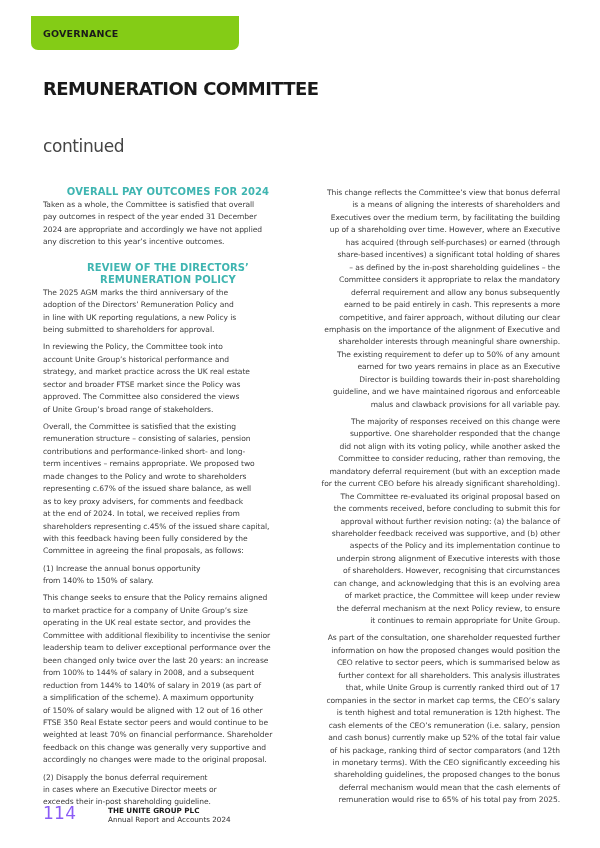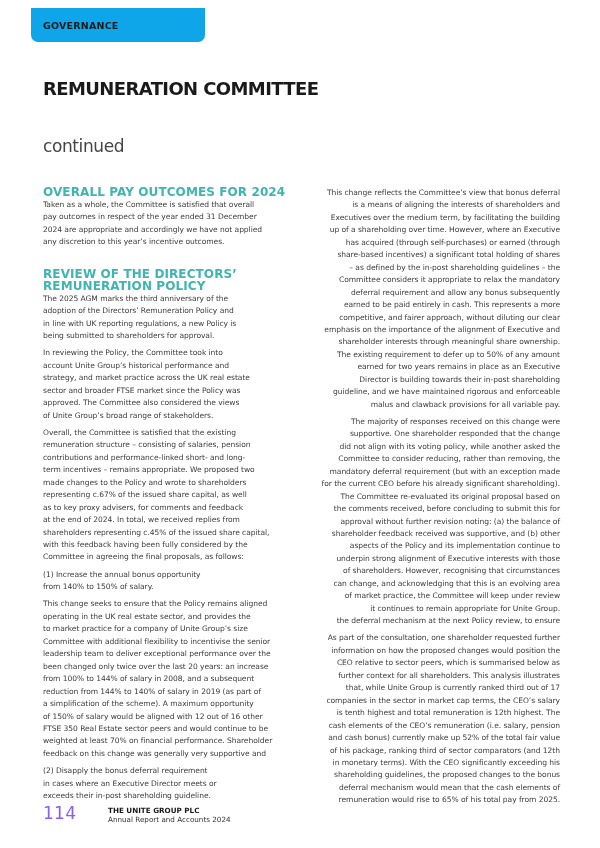--- a/index.html
+++ b/index.html
@@ -1,21 +1,21 @@
 <!DOCTYPE html>
 <html><head>
   <meta charset="utf-8">
   <style>
     * { margin: 0; padding: 0; box-sizing: border-box; }
     html, body { width: 600px; height: 848px; background: #ffffff; overflow: hidden; }
     body { position: relative; font-family: "DejaVu Sans", sans-serif; color: #333333; }
 
     .tab {
-      position: absolute; left: 31px; top: 8px; width: 174px; height: 34px;
-      background: #0ea5e9; border-radius: 0 0 7px 7px;
+      position: absolute; left: 31px; top: 16px; width: 208px; height: 34px;
+      background: #84cc16; border-radius: 0 0 7px 7px;
     }
     .tab span {
       position: absolute; left: 12px; top: 12px;
       font-family: "DejaVu Sans", sans-serif; font-weight: bold;
       font-size: 9.5px; letter-spacing: 0.2px; color: #1a1a1a;
     }
 
     .title {
       position: absolute; left: 43px; top: 78px;
       font-family: "DejaVu Sans", sans-serif; font-weight: bold;
@@ -29,26 +29,26 @@
 
     .col {
       position: absolute; top: 186px;
       font-size: 7.55px; line-height: 12.45px; color: #3a3a3a;
       letter-spacing: -0.05px;
     }
     .col-left { left: 43px; width: 250px; }
     .col-right { left: 298px; width: 262px; top: 187px; text-align: right; }
 
     .col h3 {
-      font-size: 12px; font-weight: bold; color: #3fb5b1;
-      line-height: 12px; letter-spacing: 0.1px; margin-bottom: 1px;
+      font-size: 10px; font-weight: bold; color: #3fb5b1;
+      line-height: 12px; letter-spacing: 0.1px; margin-bottom: 1px; text-align: center;
     }
     .col p { margin-bottom: 4.8px; white-space: normal; }
     .col p .ln { display: block; white-space: nowrap; }
-    .col h3.h2 { margin-top: 19px; }
+    .col h3.h2 { margin-top: 13px; }
 
     .footer-num {
       position: absolute; left: 43px; top: 803px;
       font-size: 17px; color: #8b5cf6; letter-spacing: 0.3px;
     }
     .footer-company {
       position: absolute; left: 108px; top: 806px;
       font-size: 7.2px; font-weight: bold; color: #1a1a1a;
     }
     .footer-report {
@@ -88,45 +88,46 @@
       <span class="ln">sector and broader FTSE market since the Policy was</span>
       <span class="ln">approved. The Committee also considered the views</span>
       <span class="ln">of Unite Group’s broad range of stakeholders.</span>
     </p>
   <p>
       <span class="ln">Overall, the Committee is satisfied that the existing</span>
       <span class="ln">remuneration structure – consisting of salaries, pension</span>
       <span class="ln">contributions and performance-linked short- and long-</span>
       <span class="ln">term incentives – remains appropriate. We proposed two</span>
       <span class="ln">made changes to the Policy and wrote to shareholders</span>
-      <span class="ln">representing c.67% of the issued share capital, as well</span>
+      <span class="ln">representing c.67% of the issued share balance, as well</span>
       <span class="ln">as to key proxy advisers, for comments and feedback</span>
       <span class="ln">at the end of 2024. In total, we received replies from</span>
       <span class="ln">shareholders representing c.45% of the issued share capital,</span>
       <span class="ln">with this feedback having been fully considered by the</span>
       <span class="ln">Committee in agreeing the final proposals, as follows:</span>
     </p>
   <p>
       <span class="ln">(1) Increase the annual bonus opportunity</span>
       <span class="ln">from 140% to 150% of salary.</span>
     </p>
   <p>
       <span class="ln">This change seeks to ensure that the Policy remains aligned</span>
+      <span class="ln">to market practice for a company of Unite Group’s size</span>
       <span class="ln">operating in the UK real estate sector, and provides the</span>
-      <span class="ln">to market practice for a company of Unite Group’s size</span>
       <span class="ln">Committee with additional flexibility to incentivise the senior</span>
       <span class="ln">leadership team to deliver exceptional performance over the</span>
       <span class="ln">been changed only twice over the last 20 years: an increase</span>
       <span class="ln">from 100% to 144% of salary in 2008, and a subsequent</span>
       <span class="ln">reduction from 144% to 140% of salary in 2019 (as part of</span>
       <span class="ln">a simplification of the scheme). A maximum opportunity</span>
       <span class="ln">of 150% of salary would be aligned with 12 out of 16 other</span>
       <span class="ln">FTSE 350 Real Estate sector peers and would continue to be</span>
       <span class="ln">weighted at least 70% on financial performance. Shareholder</span>
       <span class="ln">feedback on this change was generally very supportive and</span>
+      <span class="ln">accordingly no changes were made to the original proposal.</span>
     </p>
   <p>
       <span class="ln">(2) Disapply the bonus deferral requirement</span>
       <span class="ln">in cases where an Executive Director meets or</span>
       <span class="ln">exceeds their in-post shareholding guideline.</span>
     </p>
 </div>
 
 <div class="col col-right">
   <p>
@@ -158,22 +159,22 @@
       <span class="ln">for the current CEO before his already significant shareholding).</span>
       <span class="ln">The Committee re-evaluated its original proposal based on</span>
       <span class="ln">the comments received, before concluding to submit this for</span>
       <span class="ln">approval without further revision noting: (a) the balance of</span>
       <span class="ln">shareholder feedback received was supportive, and (b) other</span>
       <span class="ln">aspects of the Policy and its implementation continue to</span>
       <span class="ln">underpin strong alignment of Executive interests with those</span>
       <span class="ln">of shareholders. However, recognising that circumstances</span>
       <span class="ln">can change, and acknowledging that this is an evolving area</span>
       <span class="ln">of market practice, the Committee will keep under review</span>
+      <span class="ln">the deferral mechanism at the next Policy review, to ensure</span>
       <span class="ln">it continues to remain appropriate for Unite Group.</span>
-      <span class="ln">the deferral mechanism at the next Policy review, to ensure</span>
     </p>
   <p>
       <span class="ln">As part of the consultation, one shareholder requested further</span>
       <span class="ln">information on how the proposed changes would position the</span>
       <span class="ln">CEO relative to sector peers, which is summarised below as</span>
       <span class="ln">further context for all shareholders. This analysis illustrates</span>
       <span class="ln">that, while Unite Group is currently ranked third out of 17</span>
       <span class="ln">companies in the sector in market cap terms, the CEO’s salary</span>
       <span class="ln">is tenth highest and total remuneration is 12th highest. The</span>
       <span class="ln">cash elements of the CEO’s remuneration (i.e. salary, pension</span>

